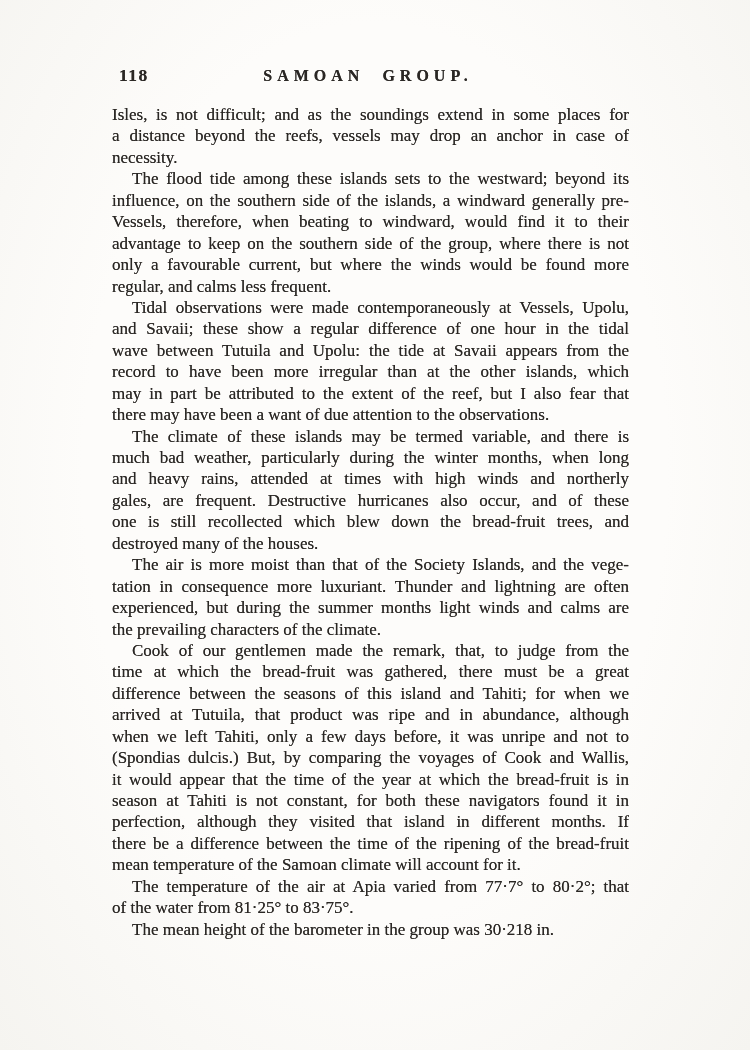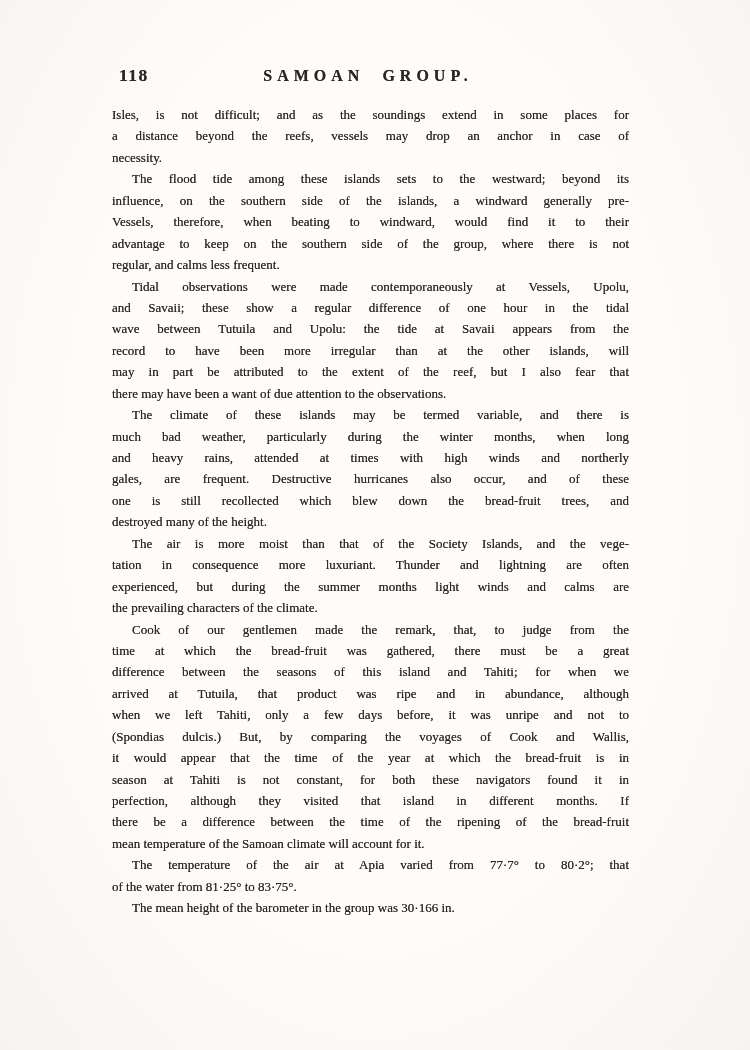--- a/index.html
+++ b/index.html
@@ -54,21 +54,21 @@
     width: 517px;
   }
   .para {
     margin: 0;
     padding: 0;
   }
   .line {
     display: block;
     height: 21.45px;
     line-height: 21.45px;
-    font-size: 13px;
+    font-size: 17px;
     text-align: justify;
     text-align-last: justify;
     -moz-text-align-last: justify;
     text-shadow: 0 0 0.35px rgba(42,39,36,0.75);
   }
   .line.ll {
     text-align-last: left;
     -moz-text-align-last: left;
   }
   .line.ind {
@@ -87,37 +87,38 @@
       <p class="para">
         <span class="line">Isles, is not difficult; and as the soundings extend in some places for</span>
         <span class="line">a distance beyond the reefs, vessels may drop an anchor in case of</span>
         <span class="line ll">necessity.</span>
       </p>
       <p class="para">
         <span class="line ind">The flood tide among these islands sets to the westward; beyond its</span>
         <span class="line">influence, on the southern side of the islands, a windward generally pre-</span>
         <span class="line">Vessels, therefore, when beating to windward, would find it to their</span>
         <span class="line">advantage to keep on the southern side of the group, where there is not</span>
+        <span class="line">only a favourable current, but where the winds would be found more</span>
         <span class="line ll">regular, and calms less frequent.</span>
       </p>
       <p class="para">
         <span class="line ind">Tidal observations were made contemporaneously at Vessels, Upolu,</span>
         <span class="line">and Savaii; these show a regular difference of one hour in the tidal</span>
         <span class="line">wave between Tutuila and Upolu: the tide at Savaii appears from the</span>
-        <span class="line">record to have been more irregular than at the other islands, will</span>
+        <span class="line">record to have been more irregular than at the other islands, which</span>
         <span class="line">may in part be attributed to the extent of the reef, but I also fear that</span>
         <span class="line ll">there may have been a want of due attention to the observations.</span>
       </p>
       <p class="para">
         <span class="line ind">The climate of these islands may be termed variable, and there is</span>
         <span class="line">much bad weather, particularly during the winter months, when long</span>
         <span class="line">and heavy rains, attended at times with high winds and northerly</span>
         <span class="line">gales, are frequent.  Destructive hurricanes also occur, and of these</span>
         <span class="line">one is still recollected which blew down the bread-fruit trees, and</span>
-        <span class="line ll">destroyed many of the height.</span>
+        <span class="line ll">destroyed many of the houses.</span>
       </p>
       <p class="para">
         <span class="line ind">The air is more moist than that of the Society Islands, and the vege-</span>
         <span class="line">tation in consequence more luxuriant.  Thunder and lightning are often</span>
         <span class="line">experienced, but during the summer months light winds and calms are</span>
         <span class="line ll">the prevailing characters of the climate.</span>
       </p>
       <p class="para">
         <span class="line ind">Cook of our gentlemen made the remark, that, to judge from the</span>
         <span class="line">time at which the bread-fruit was gathered, there must be a great</span>
@@ -129,16 +130,16 @@
         <span class="line">season at Tahiti is not constant, for both these navigators found it in</span>
         <span class="line">perfection, although they visited that island in different months.  If</span>
         <span class="line">there be a difference between the time of the ripening of the bread-fruit</span>
         <span class="line ll">mean temperature of the Samoan climate will account for it.</span>
       </p>
       <p class="para">
         <span class="line ind">The temperature of the air at Apia varied from 77·7° to 80·2°; that</span>
         <span class="line ll">of the water from 81·25° to 83·75°.</span>
       </p>
       <p class="para">
-        <span class="line ll ind">The mean height of the barometer in the group was 30·166 in.</span>
+        <span class="line ll ind">The mean height of the barometer in the group was 30·218 in.</span>
       </p>
     </main>
 </div>
 
 </body></html>

